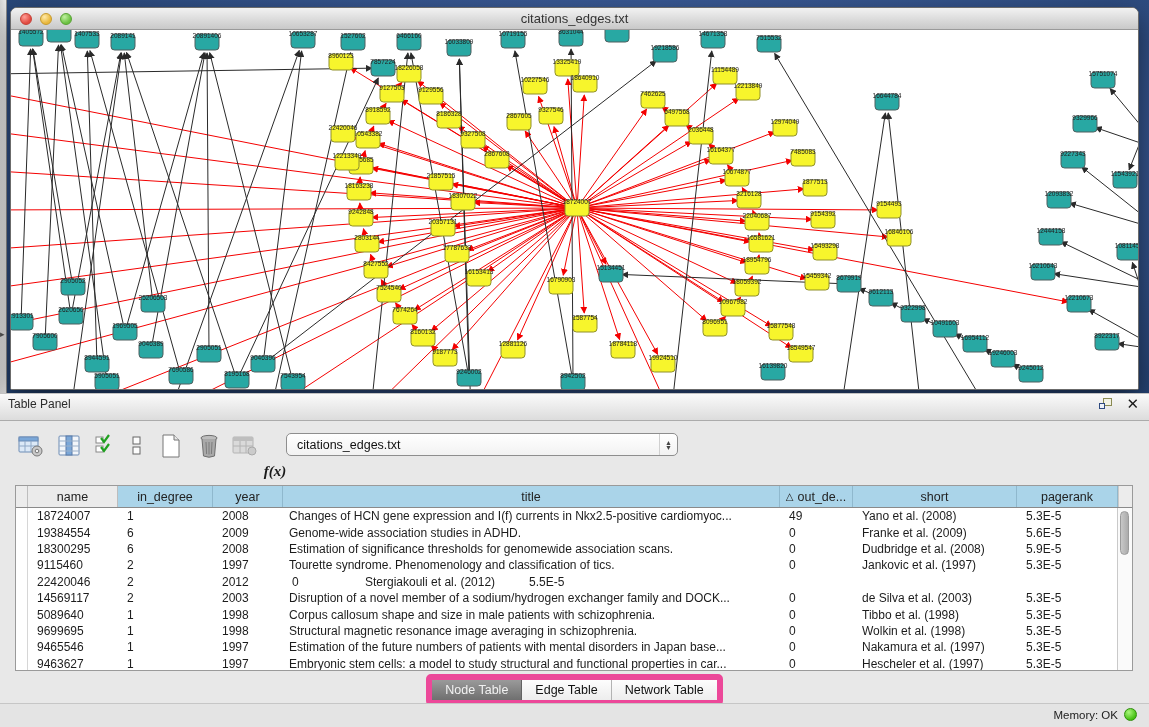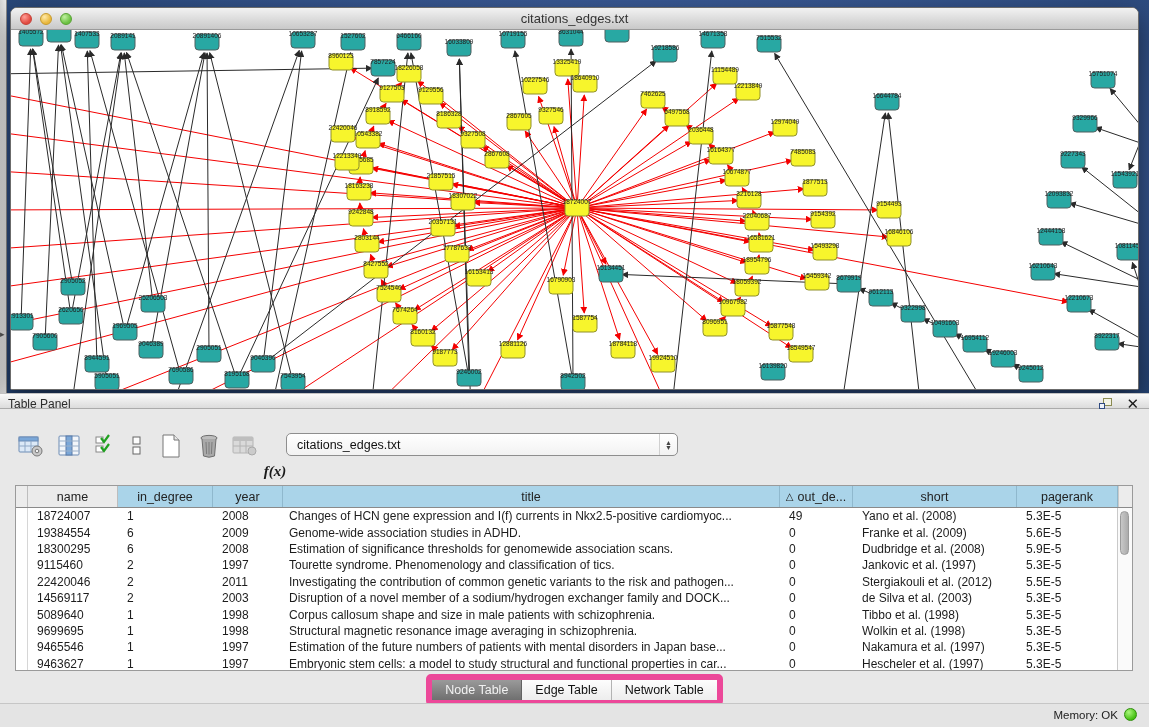--- a/index.html
+++ b/index.html
@@ -23,21 +23,21 @@
   .light{width:12px;height:12px;border-radius:50%;}
   .light.red{background:radial-gradient(circle at 35% 30%,#ff9d95,#e24b41 65%);border:1px solid #c43f35;}
   .light.yellow{background:radial-gradient(circle at 35% 30%,#ffe9a8,#e9b83c 65%);border:1px solid #c69a2e;}
   .light.green{background:radial-gradient(circle at 35% 30%,#c0f0a0,#6cc243 65%);border:1px solid #57a233;}
   .canvas{position:absolute;left:0;top:22px;right:0;bottom:0;background:#ffffff;}
   .canvas svg{display:block;}
   .net-node-label{font-size:6.5px;fill:#222;}
 
   
   .table-panel{position:absolute;left:0;top:393px;width:1149px;height:334px;background:#e8e8e8;}
-  .tp-titlebar{height:16px;background:linear-gradient(180deg,#fafafa,#dcdcdc);
+  .tp-titlebar{height:28px;background:linear-gradient(180deg,#fafafa,#dcdcdc);
     border-top:1px solid #c2c2c2;border-bottom:1px solid #ababab;position:relative;}
   .tp-titlebar .tp-title{position:absolute;left:8px;top:3px;font-size:12px;color:#2b2b2b;}
   .tp-controls{position:absolute;right:10px;top:2px;display:flex;gap:12px;align-items:center;}
   .float-ic{width:15px;height:14px;position:relative;cursor:pointer;}
   .float-ic .sq1{position:absolute;left:4px;top:1px;width:9px;height:8px;border:1px solid #8a8a52;background:#f2f2e4;}
   .float-ic .sq2{position:absolute;left:0;top:6px;width:6px;height:6px;border:1px solid #2e4a80;background:#eef2fa;}
   .close-x{font-size:15px;font-weight:bold;color:#1a1a1a;line-height:15px;cursor:pointer;}
 
   .toolbar{position:absolute;left:0;top:24px;width:1149px;height:56px;}
   .tool-btn{position:absolute;top:14px;width:30px;height:30px;display:flex;align-items:center;justify-content:center;cursor:pointer;}
@@ -858,22 +858,21 @@
               <span class="td c1">2</span>
               <span class="td c2">1997</span>
               <span class="td c3">Tourette syndrome. Phenomenology and classification of tics.</span>
               <span class="td c4">0</span>
               <span class="td c5">Jankovic et al. (1997)</span>
               <span class="td c6">5.3E-5</span>
             </div>
             <div class="trow">
               <span class="td c0">22420046</span>
               <span class="td c1">2</span>
-              <span class="td c2">2011</span>
-              <span class="td c3">Investigating the contribution of common genetic variants to the risk and pathogen...</span>
+              <span class="td c2">2012</span>
               <span class="td c4">0</span>
               <span class="td c5">Stergiakouli et al. (2012)</span>
               <span class="td c6">5.5E-5</span>
             </div>
             <div class="trow">
               <span class="td c0">14569117</span>
               <span class="td c1">2</span>
               <span class="td c2">2003</span>
               <span class="td c3">Disruption of a novel member of a sodium/hydrogen exchanger family and DOCK...</span>
               <span class="td c4">0</span>

